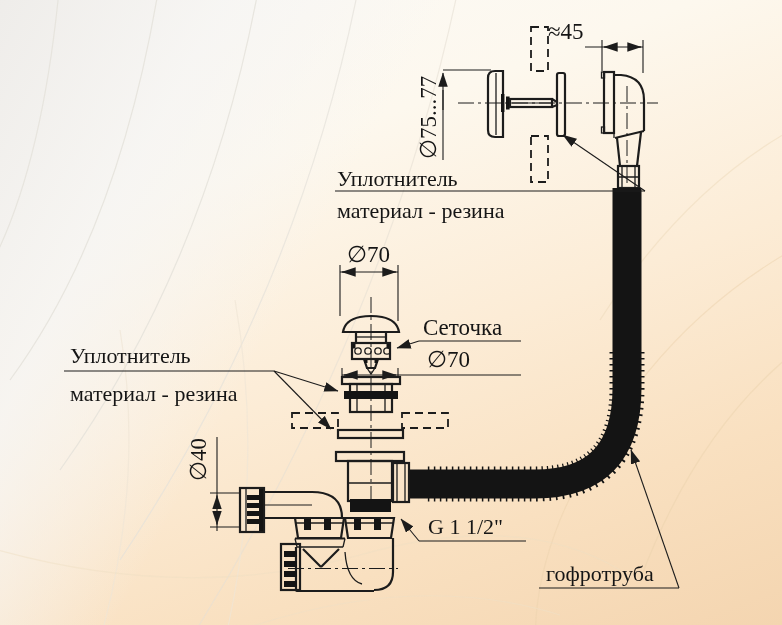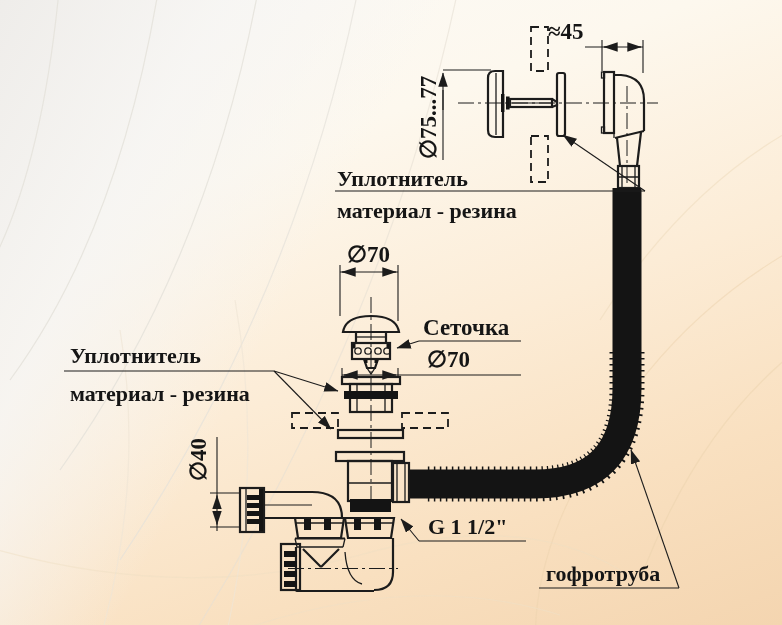--- a/index.html
+++ b/index.html
@@ -2,21 +2,20 @@
 <html><head>
 <meta charset="utf-8">
 <style>
   html,body{margin:0;padding:0;}
   .stage{
     width:782px;height:625px;position:relative;overflow:hidden;
     background:
       linear-gradient(118deg, rgba(238,236,233,.95) 0%, rgba(246,245,243,.85) 20%, rgba(255,255,255,0) 40%),
       linear-gradient(160deg, #fbfaf8 0%, #fdf8ee 28%, #fcecd6 55%, #f9e0c0 78%, #f4d5b0 100%);
     font-family:"Liberation Serif","DejaVu Serif",serif;
-    font-weight:bold;
   }
   svg{position:absolute;left:0;top:0;}
   .ln{stroke:#1c1c1c;fill:none;}
   .w2{stroke-width:2.2;}
   .w1{stroke-width:1.3;}
   .thin{stroke-width:1.1;}
   .cl{stroke:#1c1c1c;stroke-width:1;fill:none;stroke-dasharray:16 4 3 4;}
   .dash{stroke:#1c1c1c;stroke-width:1.8;fill:none;stroke-dasharray:8 5;}
   .blk{fill:#141414;stroke:none;}
   .dim{stroke:#1c1c1c;stroke-width:1.1;fill:none;}

